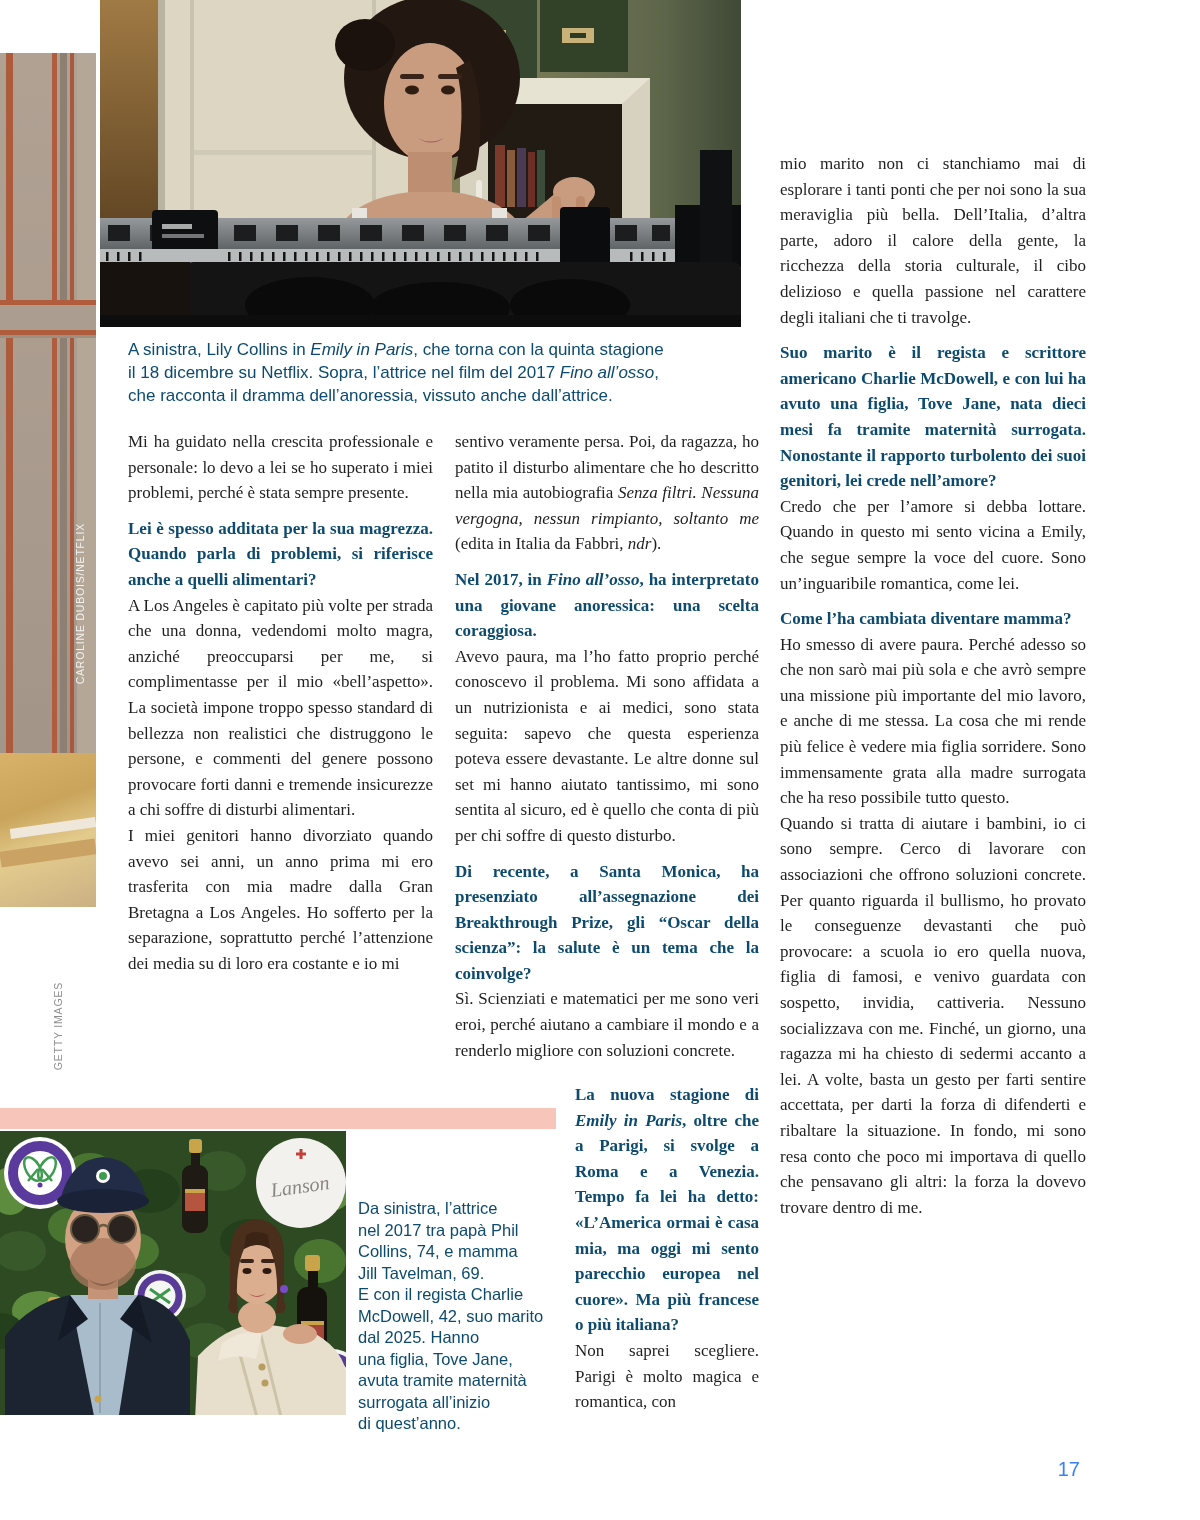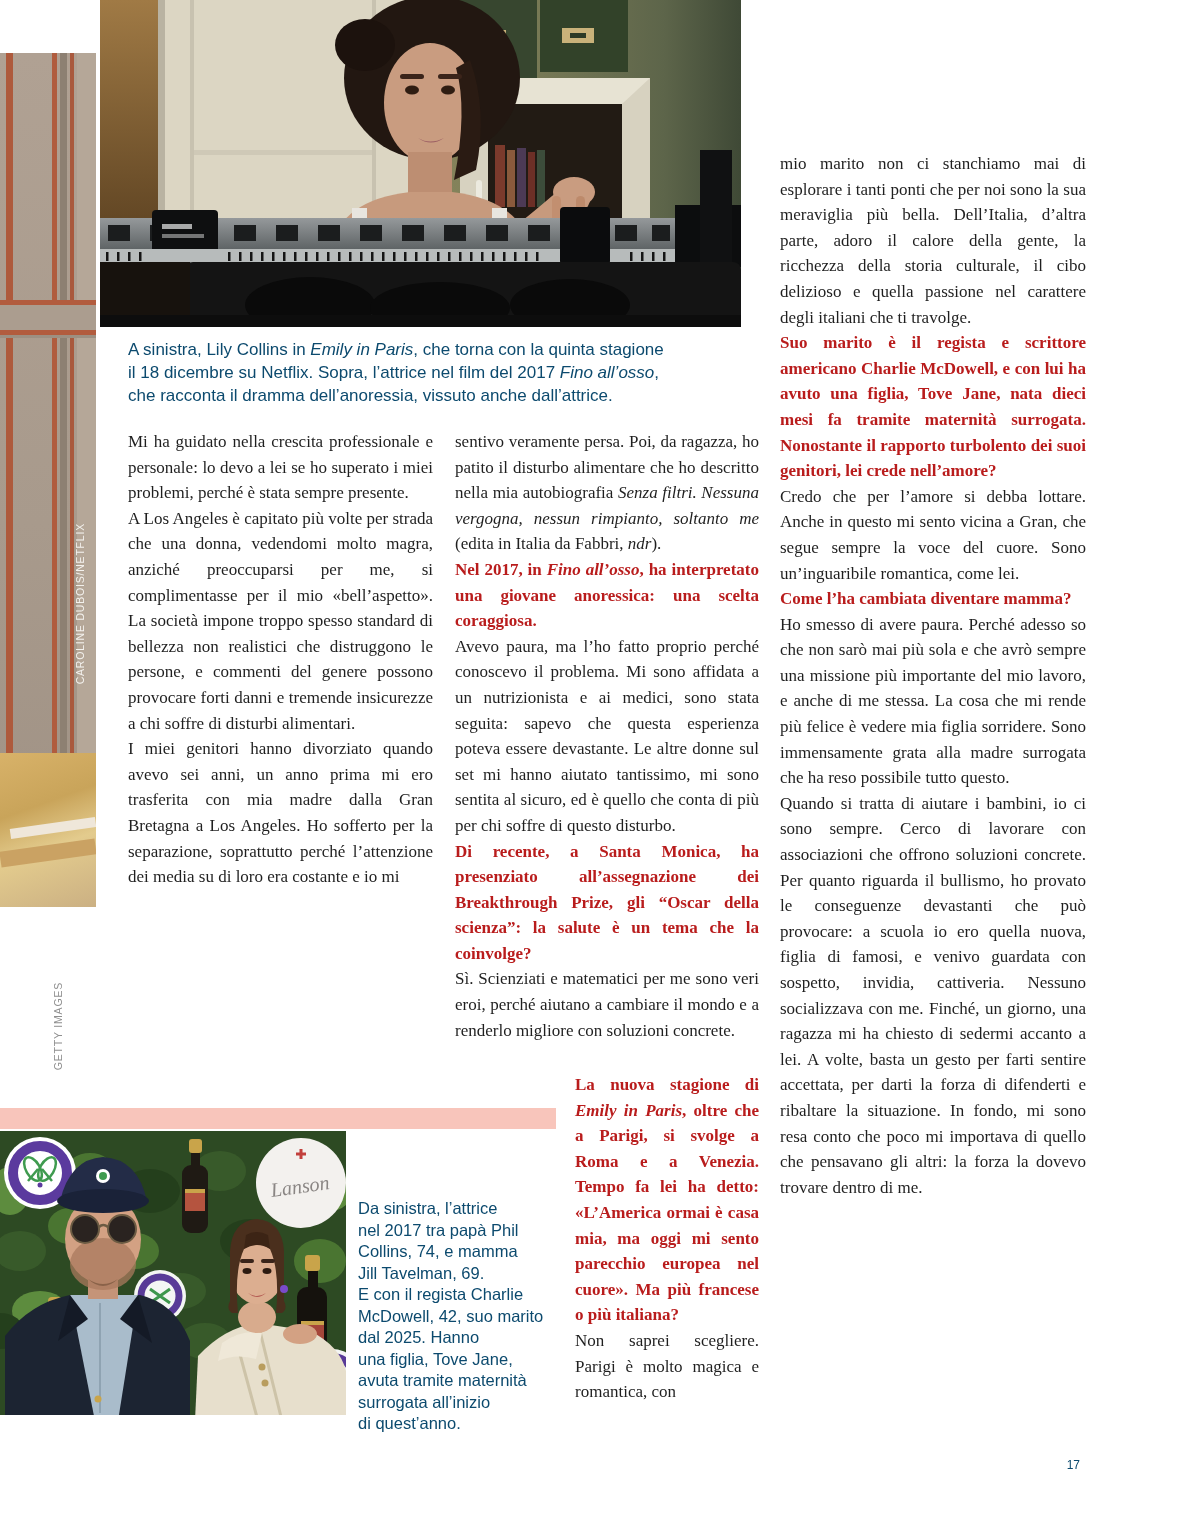--- a/index.html
+++ b/index.html
@@ -34,29 +34,29 @@
 
   
   .caption{font-family:"Liberation Sans","DejaVu Sans",sans-serif;color:#0c4a6e;}
   .caption .blk{text-align:left;white-space:pre-line;margin:0;}
   .caption-top{position:absolute;left:128px;top:338px;width:590px;font-size:17px;line-height:23px;}
   .caption-bottom{position:absolute;left:358px;top:1198px;width:225px;font-size:16.5px;line-height:21.5px;}
 
   
   .col{position:absolute;font-size:17px;line-height:25.6px;color:#1f1f1f;}
   .col .blk{margin:0;text-align:justify;hyphens:auto;-webkit-hyphens:auto;}
-  .col .q{font-weight:700;color:#b91c1c;}
+  .col .q{font-weight:700;color:#0c4a6e;margin-top:10px;}
   .it{font-style:italic;}
   .col1{left:128px;top:429px;width:305px;height:648px;}
   .col2a{left:455px;top:429px;width:304px;height:648px;}
   .col2b{left:575px;top:1072px;width:184px;height:350px;}
   .col3{left:780px;top:151px;width:306px;height:1275px;}
 
   .page-number{position:absolute;left:1030px;top:1458px;width:50px;text-align:right;
-               font-family:"Liberation Sans","DejaVu Sans",sans-serif;font-size:12px;color:#0c4a6e;}
+               font-family:"Liberation Sans","DejaVu Sans",sans-serif;font-size:20px;color:#3b82f6;}
 </style>
 </head>
 <body>
 
 <div class="page">
 
   <div class="door-strip">
     <div class="rust-v1"></div>
     <div class="rust-v2"></div>
     <div class="groove"></div>
@@ -221,38 +221,39 @@
   </div>
 
   <div class="caption caption-top">
       <p class="blk cap"><span>A sinistra, Lily Collins in </span><span class="it">Emily in Paris</span><span>, che torna con la quinta stagione
 il 18 dicembre su Netflix. Sopra, l’attrice nel film del 2017 </span><span class="it">Fino all’osso</span><span>,
 che racconta il dramma dell’anoressia, vissuto anche dall’attrice.</span></p>
     </div>
 
   <div class="col col1">
       <p class="blk a"><span>Mi ha guidato nella crescita professionale e personale: lo devo a lei se ho superato i miei problemi, perché è stata sempre presente.</span></p>
+      <p class="blk q"><span>Lei è spesso additata per la sua magrezza. Quando parla di problemi, si riferisce anche a quelli alimentari?</span></p>
       <p class="blk a"><span>A Los Angeles è capitato più volte per strada che una donna, vedendomi molto magra, anziché preoccuparsi per me, si complimentasse per il mio «bell’aspetto». La società impone troppo spesso standard di bellezza non realistici che distruggono le persone, e commenti del genere possono provocare forti danni e tremende insicurezze a chi soffre di disturbi alimentari.</span></p>
       <p class="blk a"><span>I miei genitori hanno divorziato quando avevo sei anni, un anno prima mi ero trasferita con mia madre dalla Gran Bretagna a Los Angeles. Ho sofferto per la separazione, soprattutto perché l’attenzione dei media su di loro era costante e io mi</span></p>
     </div>
   <div class="col col2a">
       <p class="blk a"><span>sentivo veramente persa. Poi, da ragazza, ho patito il disturbo alimentare che ho descritto nella mia autobiografia </span><span class="it">Senza filtri. Nessuna vergogna, nessun rimpianto, soltanto me</span><span> (edita in Italia da Fabbri, </span><span class="it">ndr</span><span>).</span></p>
       <p class="blk q"><span>Nel 2017, in </span><span class="it">Fino all’osso</span><span>, ha interpretato una giovane anoressica: una scelta coraggiosa.</span></p>
       <p class="blk a"><span>Avevo paura, ma l’ho fatto proprio perché conoscevo il problema. Mi sono affidata a un nutrizionista e ai medici, sono stata seguita: sapevo che questa esperienza poteva essere devastante. Le altre donne sul set mi hanno aiutato tantissimo, mi sono sentita al sicuro, ed è quello che conta di più per chi soffre di questo disturbo.</span></p>
       <p class="blk q"><span>Di recente, a Santa Monica, ha presenziato all’assegnazione dei Breakthrough Prize, gli “Oscar della scienza”: la salute è un tema che la coinvolge?</span></p>
       <p class="blk a"><span>Sì. Scienziati e matematici per me sono veri eroi, perché aiutano a cambiare il mondo e a renderlo migliore con soluzioni concrete.</span></p>
     </div>
   <div class="col col2b">
       <p class="blk q"><span>La nuova stagione di </span><span class="it">Emily in Paris</span><span>, oltre che a Parigi, si svolge a Roma e a Venezia. Tempo fa lei ha detto: «L’America ormai è casa mia, ma oggi mi sento parecchio europea nel cuore». Ma più francese o più italiana?</span></p>
       <p class="blk a"><span>Non saprei scegliere. Parigi è molto magica e romantica, con</span></p>
     </div>
   <div class="col col3">
       <p class="blk a"><span>mio marito non ci stanchiamo mai di esplorare i tanti ponti che per noi sono la sua meraviglia più bella. Dell’Italia, d’altra parte, adoro il calore della gente, la ricchezza della storia culturale, il cibo delizioso e quella passione nel carattere degli italiani che ti travolge.</span></p>
       <p class="blk q"><span>Suo marito è il regista e scrittore americano Charlie McDowell, e con lui ha avuto una figlia, Tove Jane, nata dieci mesi fa tramite maternità surrogata. Nonostante il rapporto turbolento dei suoi genitori, lei crede nell’amore?</span></p>
-      <p class="blk a"><span>Credo che per l’amore si debba lottare. Anche in questo mi sento vicina a Gran, che segue sempre la voce del cuore. Sono un’inguaribile romantica, come lei.</span></p>
+      <p class="blk a"><span>Credo che per l’amore si debba lottare. Quando in questo mi sento vicina a Emily, che segue sempre la voce del cuore. Sono un’inguaribile romantica, come lei.</span></p>
       <p class="blk q"><span>Come l’ha cambiata diventare mamma?</span></p>
       <p class="blk a"><span>Ho smesso di avere paura. Perché adesso so che non sarò mai più sola e che avrò sempre una missione più importante del mio lavoro, e anche di me stessa. La cosa che mi rende più felice è vedere mia figlia sorridere. Sono immensamente grata alla madre surrogata che ha reso possibile tutto questo.</span></p>
       <p class="blk a"><span>Quando si tratta di aiutare i bambini, io ci sono sempre. Cerco di lavorare con associazioni che offrono soluzioni concrete. Per quanto riguarda il bullismo, ho provato le conseguenze devastanti che può provocare: a scuola io ero quella nuova, figlia di famosi, e venivo guardata con sospetto, invidia, cattiveria. Nessuno socializzava con me. Finché, un giorno, una ragazza mi ha chiesto di sedermi accanto a lei. A volte, basta un gesto per farti sentire accettata, per darti la forza di difenderti e ribaltare la situazione. In fondo, mi sono resa conto che poco mi importava di quello che pensavano gli altri: la forza la dovevo trovare dentro di me.</span></p>
     </div>
 
   <div class="accent-bar" style="background: rgb(248, 197, 187);"></div>
 
   <div class="photo-bottom">
     <svg width="346" height="284" viewBox="0 0 346 284">
       <rect width="346" height="284" fill="#2d4a23"></rect>

